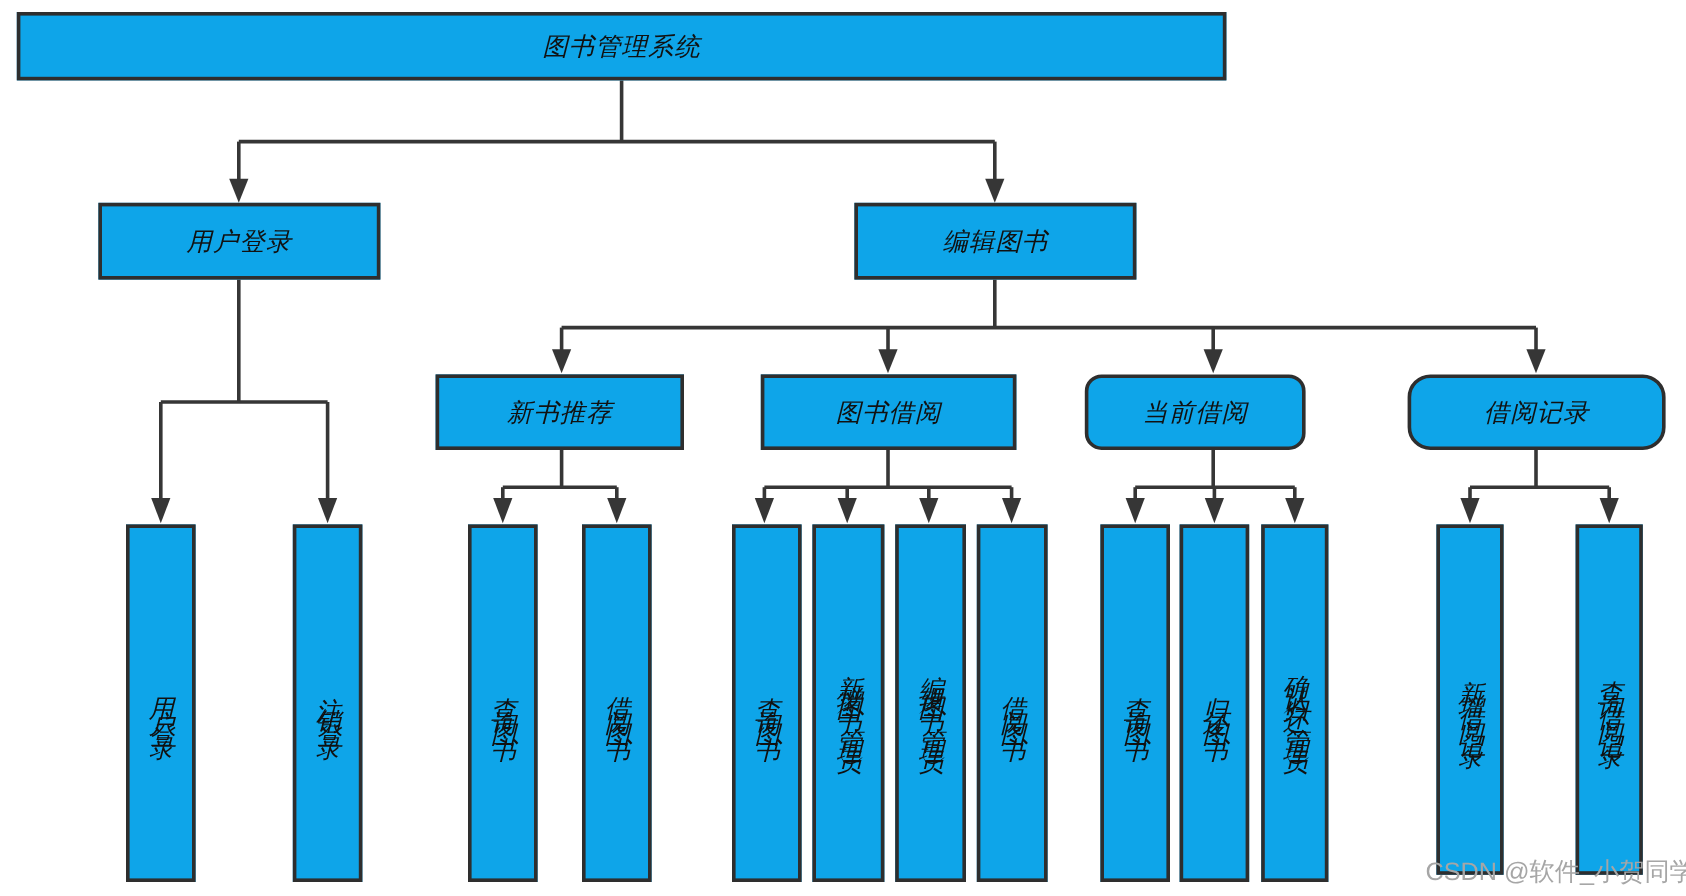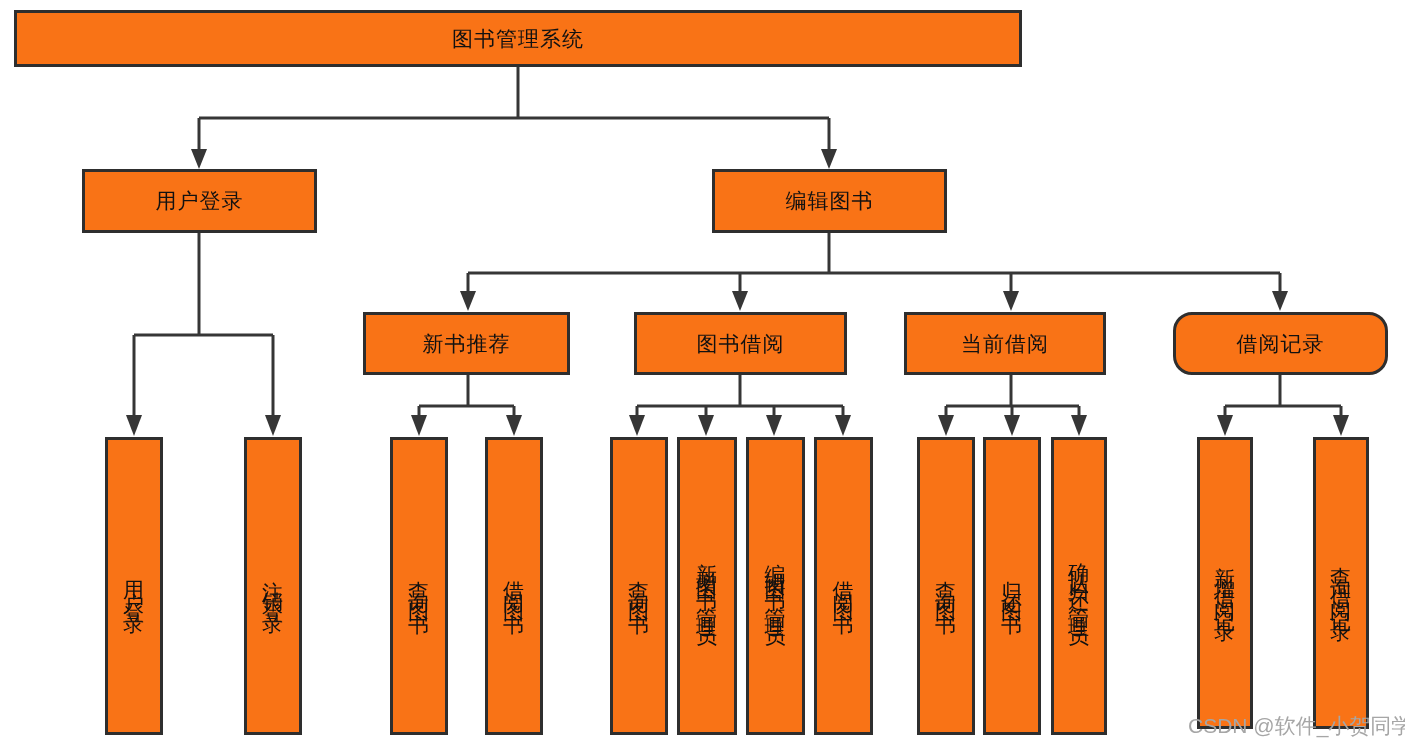--- a/index.html
+++ b/index.html
@@ -21,41 +21,42 @@
     left: 0;
     top: 0;
     width: 1405px;
     height: 747px;
     pointer-events: none;
   }
   .box {
     position: absolute;
     box-sizing: border-box;
     border: 3px solid #2e2e2e;
-    background: #f97316;
+    background: #0ea5e9;
     display: flex;
     align-items: center;
     justify-content: center;
+    font-style: italic;
   }
   .hlabel {
     font-size: 21px;
     letter-spacing: 1px;
     white-space: nowrap;
   }
   
   .root-box   { left: 14px;  top: 10px;  width: 1008px; height: 57px; }
   
   .l2-box     { top: 169px; height: 64px; width: 235px; }
   .n-user     { left: 82px; }
   .n-mgmt     { left: 712px; }
   
   .l3-box     { top: 312px; height: 63px; }
   .n-newbook  { left: 363px;  width: 207px; }
   .n-borrow   { left: 634px;  width: 213px; }
-  .n-current  { left: 904px;  width: 202px; }
+  .n-current  { left: 904px;  width: 184px; border-radius: 14px; }
   .n-records  { left: 1173px; width: 215px; border-radius: 19px; }
   
   .vbox {
     top: 437px;
     height: 298px;
     width: 58px;
   }
   .vbox.short { height: 292px; }
   .vtext {
     writing-mode: vertical-rl;

